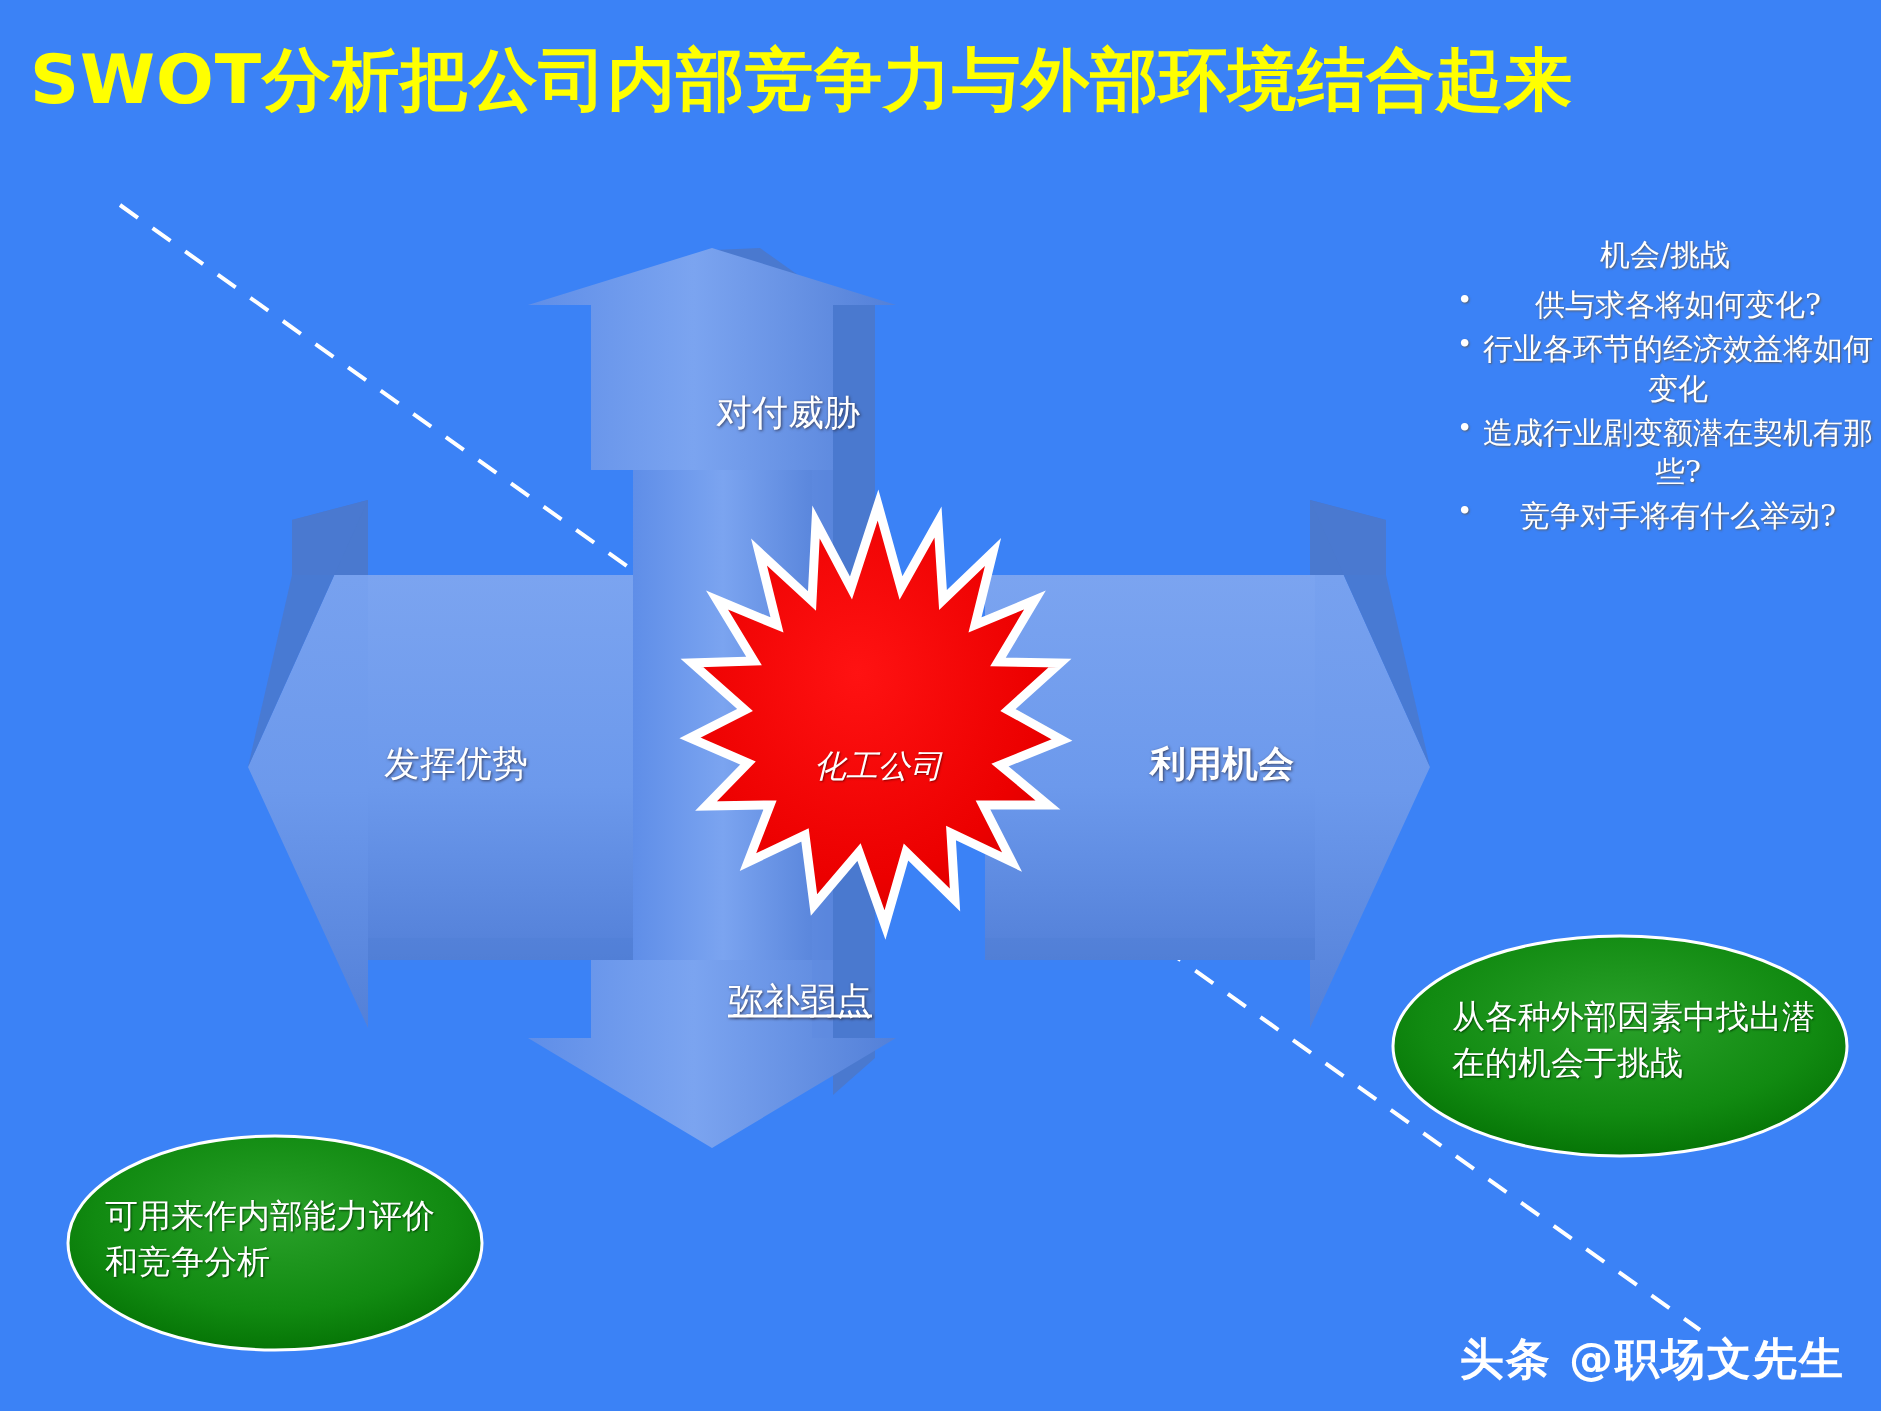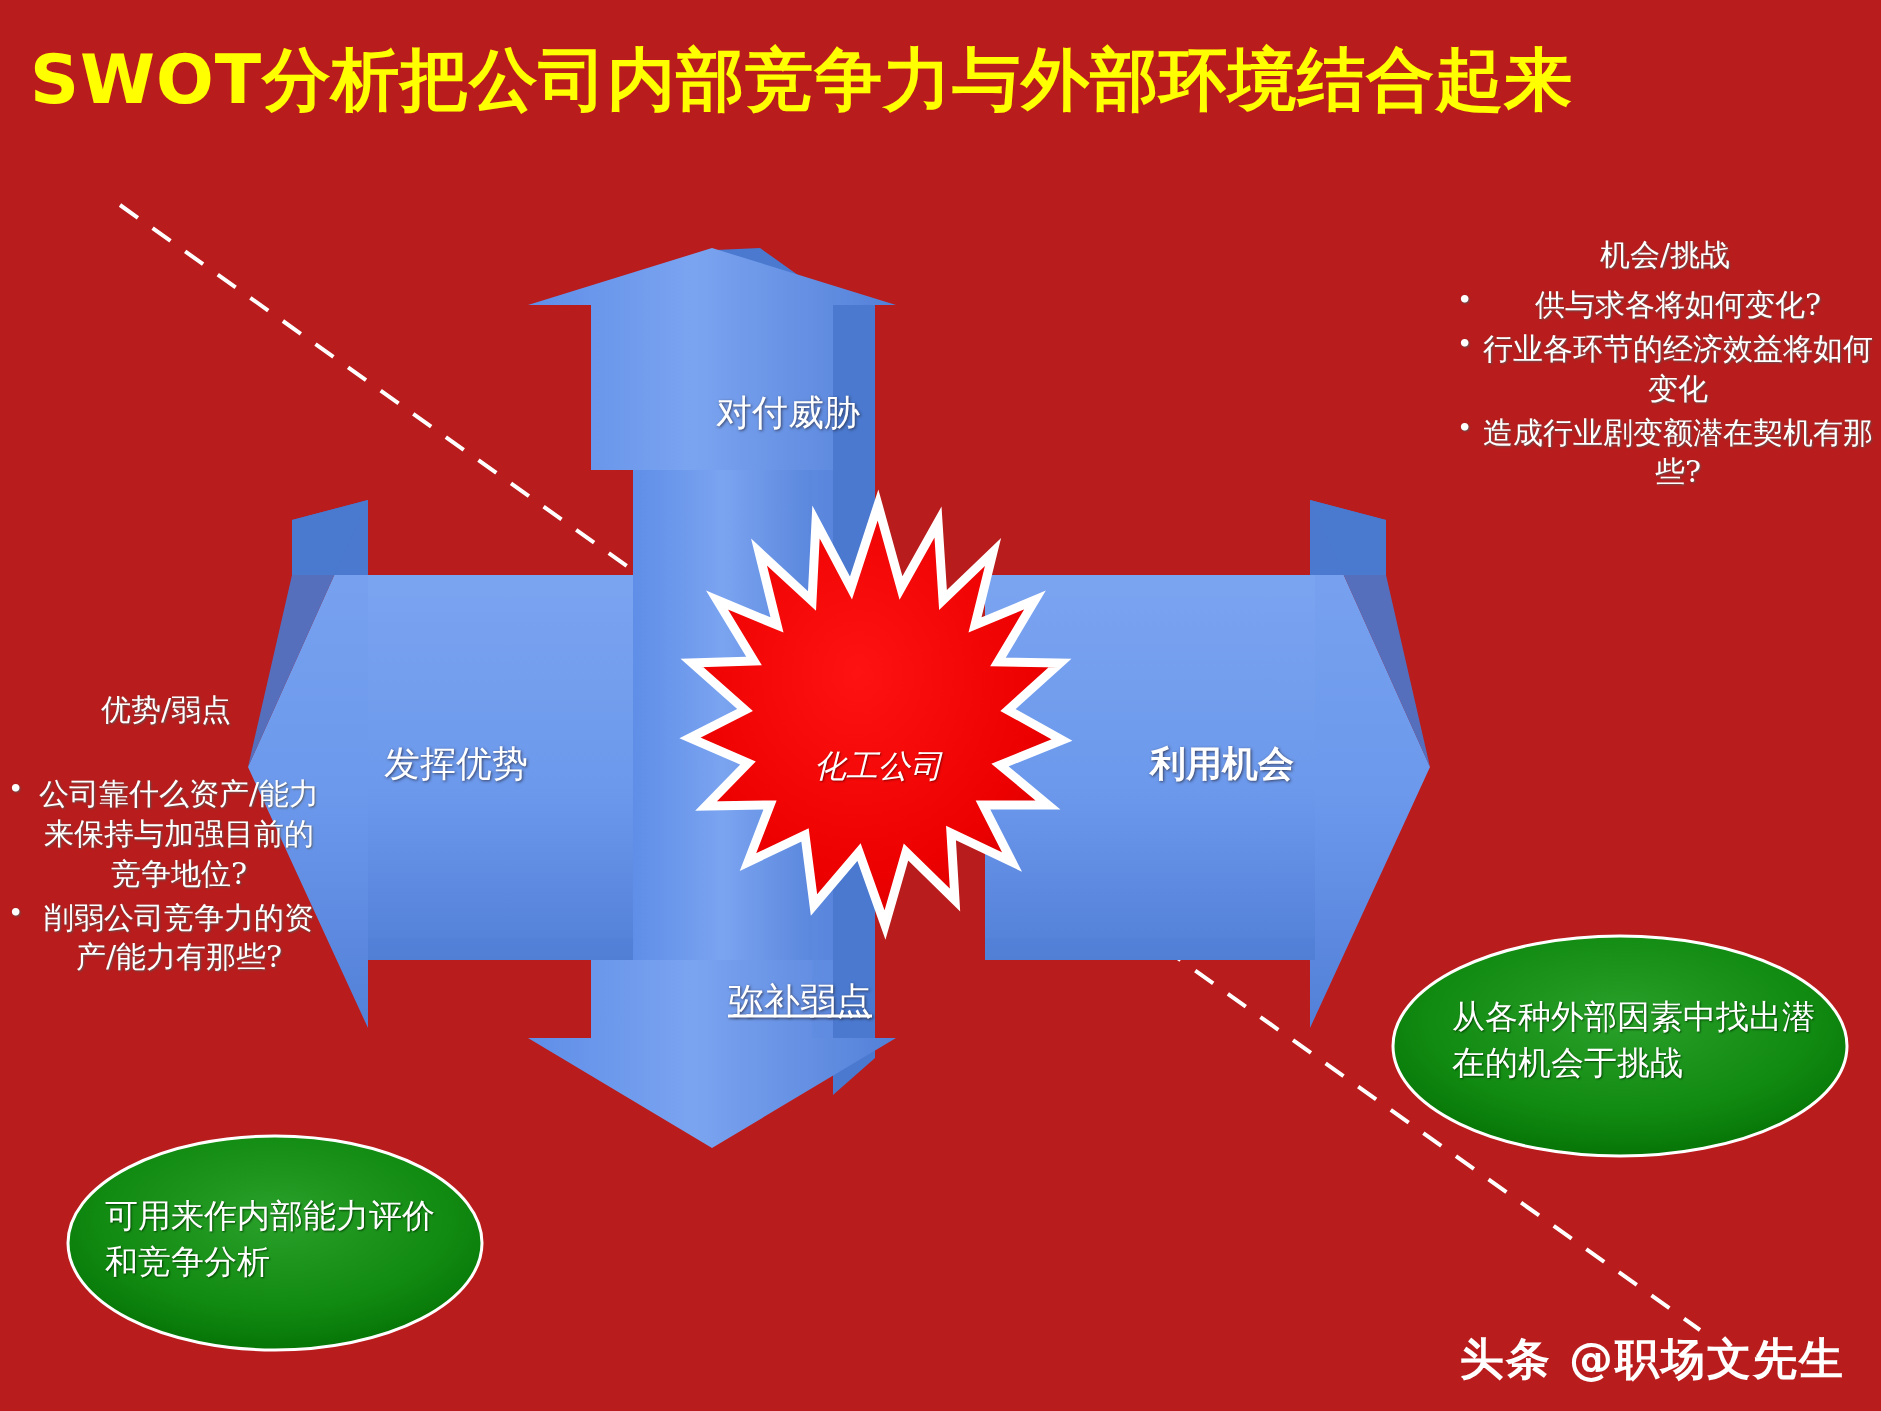--- a/index.html
+++ b/index.html
@@ -1,18 +1,18 @@
 <!DOCTYPE html>
 <html><head>
 <meta charset="utf-8">
 <style>
   html,body{margin:0;padding:0;background:#000;}
   body{width:1881px;height:1411px;overflow:hidden;position:relative;
        font-family:"DejaVu Sans","Liberation Sans",sans-serif;}
-  .stage{position:absolute;inset:0;background:#b91c1c;}
+  .stage{position:absolute;inset:0;background:#3b82f6;}
 
   
   .title{
     position:absolute;left:30px;top:36px;width:1560px;
     color:#ffff00;font-size:68px;font-weight:bold;line-height:1.28;
     letter-spacing:1px;font-family:"DejaVu Sans","Liberation Sans",sans-serif;
   }
 
   
   .diagram{position:absolute;left:0;top:0;width:1881px;height:1411px;}
@@ -132,34 +132,28 @@
     <ellipse cx="275" cy="1243" rx="207" ry="107" fill="url(#gradEll)" stroke="#ffffff" stroke-width="3"></ellipse>
     <ellipse cx="1620" cy="1046" rx="227" ry="110" fill="url(#gradEll)" stroke="#ffffff" stroke-width="3"></ellipse>
   </svg>
 
   <div class="arrow-label" id="label-top">对付威胁</div>
   <div class="arrow-label" id="label-bottom">弥补弱点</div>
   <div class="arrow-label" id="label-left">发挥优势</div>
   <div class="arrow-label" id="label-right">利用机会</div>
   <div class="arrow-label" id="label-center">化工公司</div>
 
-  <div class="textblock" id="left-text">
-    <div class="tb-head">优势/弱点</div>
-    <ul class="tb-list">
-      <li>公司靠什么资产/能力来保持与加强目前的竞争地位?</li>
-      <li>削弱公司竞争力的资产/能力有那些?</li>
-    </ul>
-  </div>
 
   <div class="textblock" id="right-text">
     <div class="tb-head">机会/挑战</div>
     <ul class="tb-list">
       <li>供与求各将如何变化?</li>
       <li>行业各环节的经济效益将如何变化</li>
       <li>造成行业剧变额潜在契机有那些?</li>
+      <li>竞争对手将有什么举动?</li>
     </ul>
   </div>
 
   <div class="ellipse-text" id="ellipse-text-left">可用来作内部能力评价和竞争分析</div>
   <div class="ellipse-text" id="ellipse-text-right">从各种外部因素中找出潜在的机会于挑战</div>
 
   <div class="watermark">头条 @职场文先生</div>
 
 </div>
 

